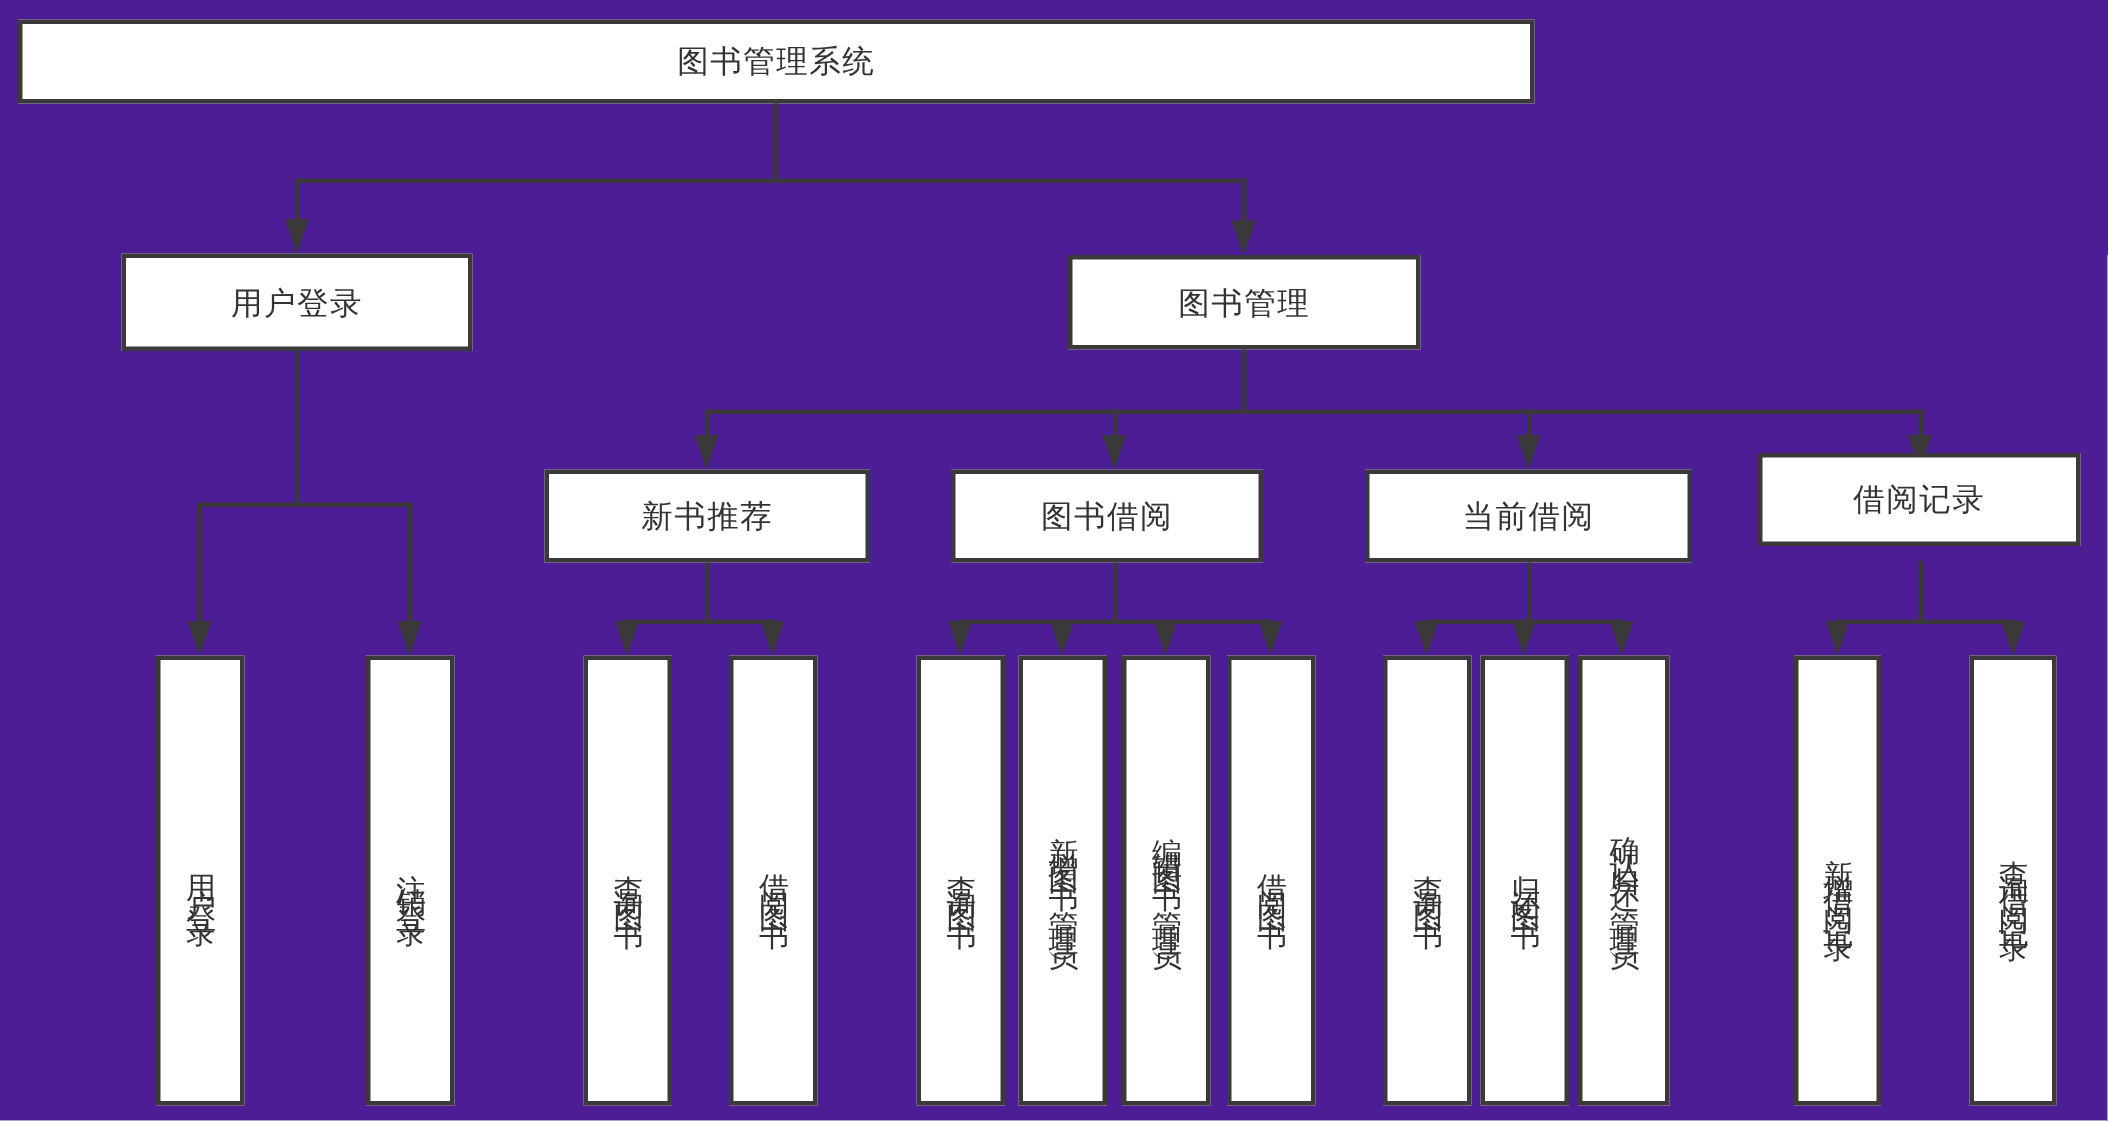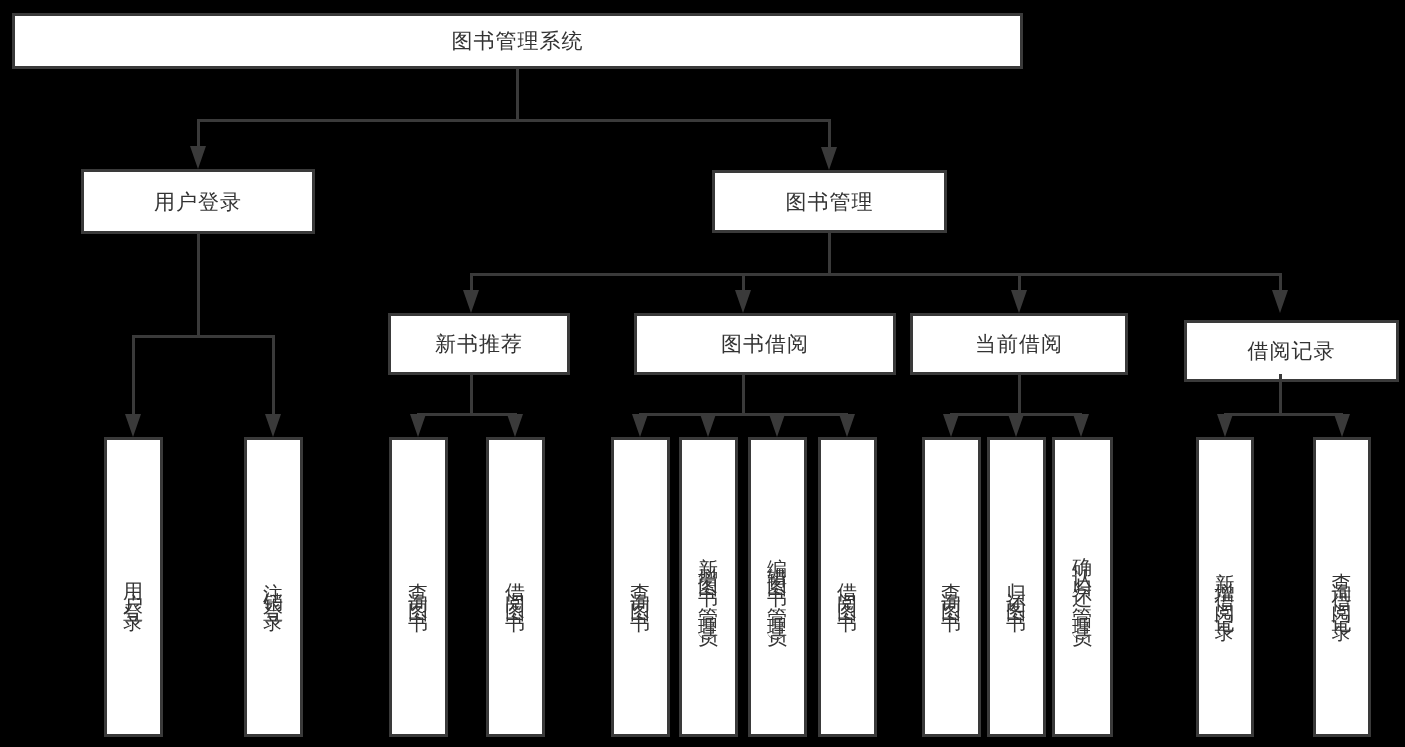--- a/index.html
+++ b/index.html
@@ -1,17 +1,17 @@
 <!DOCTYPE html>
 <html><head>
 <meta charset="utf-8">
 <style>
   html,body{margin:0;padding:0;background:#fff;}
   #canvas{
-    position:relative;width:1405px;height:747px;background:#000000;overflow:hidden;
+    position:relative;width:1405px;height:747px;background:#4c1d95;overflow:hidden;
     font-family:"Liberation Sans","DejaVu Sans",sans-serif;color:#333;
   }
   .box{
     position:absolute;box-sizing:border-box;border:3px solid #3a3a3a;background:#fff;
     display:flex;align-items:center;justify-content:center;
     font-size:21px;letter-spacing:1px;color:#333;
   }
   .leaf{
     border-width:3px;
   }
@@ -68,30 +68,30 @@
   <div class="hline" style="left:470px;top:273px;width:811px;"></div>
   <div class="vline" style="left:470px;top:273px;height:21px;"></div>
   <div class="arrow" style="left:463px;top:290px;"></div>
   <div class="vline" style="left:742px;top:273px;height:21px;"></div>
   <div class="arrow" style="left:735px;top:290px;"></div>
   <div class="vline" style="left:1018px;top:273px;height:21px;"></div>
   <div class="arrow" style="left:1011px;top:290px;"></div>
   <div class="vline" style="left:1279px;top:273px;height:21px;"></div>
   <div class="arrow" style="left:1272px;top:290px;"></div>
 
-  <div class="box" style="left:363px;top:313px;width:182px;height:62px;margin-left:25px;">
+  <div class="box" style="left:363px;top:313px;width:217px;height:62px;">
     <span>新书推荐</span>
   </div>
-  <div class="box" style="left:634px;top:313px;width:262px;height:62px;">
+  <div class="box" style="left:634px;top:313px;width:208px;height:62px;">
     <span>图书借阅</span>
   </div>
   <div class="box" style="left:910px;top:313px;width:218px;height:62px;align-items:center;">
     <span>当前借阅</span>
   </div>
-  <div class="box" style="left:1172px;top:320px;width:215px;height:62px;margin-left:12px;">
+  <div class="box" style="left:1172px;top:302px;width:215px;height:62px;">
     <span>借阅记录</span>
   </div>
 
   <div class="vline" style="left:470px;top:375px;height:40px;"></div>
   <div class="hline" style="left:417px;top:413px;width:100px;"></div>
   <div class="arrow" style="left:410px;top:414px;"></div>
   <div class="arrow" style="left:507px;top:414px;"></div>
 
   <div class="vline" style="left:742px;top:375px;height:40px;"></div>
   <div class="hline" style="left:639px;top:413px;width:209px;"></div>

